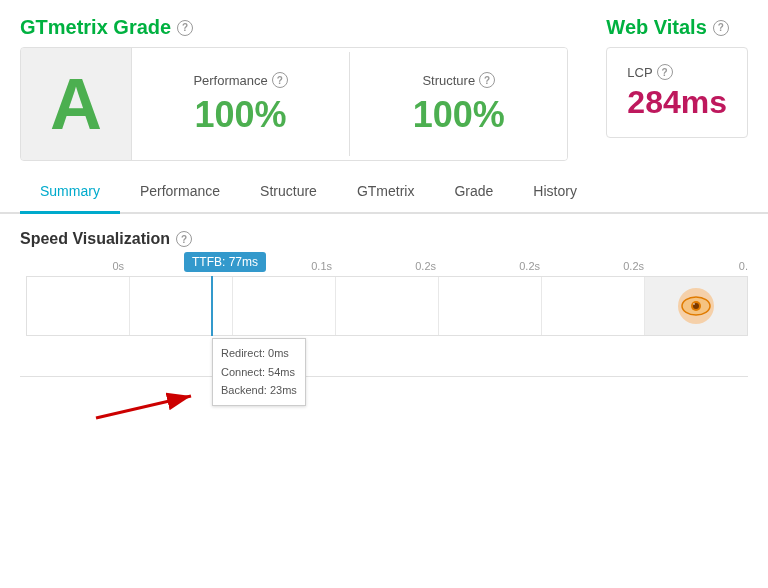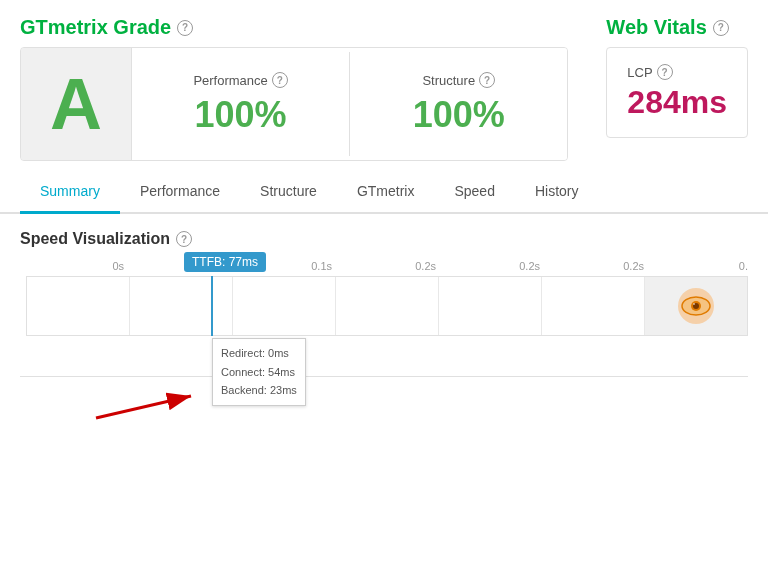--- a/index.html
+++ b/index.html
@@ -304,21 +304,21 @@
       </div>
     </div>
 
   </div>
 
   <div class="tabs-container">
     <div class="tab active">Summary</div>
     <div class="tab">Performance</div>
     <div class="tab">Structure</div>
     <div class="tab">GTmetrix</div>
-    <div class="tab">Speed</div>
+    <div class="tab">Grade</div>
     <div class="tab">History</div>
   </div>
 
   <div class="speed-viz-section">
     <div class="speed-viz-title">
       <span>Speed Visualization</span>
       <span class="help-icon">?</span>
     </div>
 
     <div class="timeline-axis">

